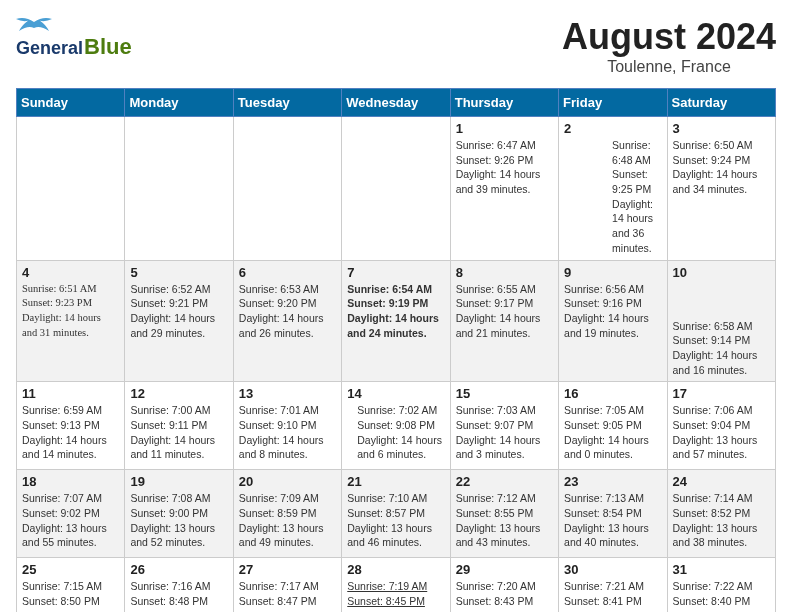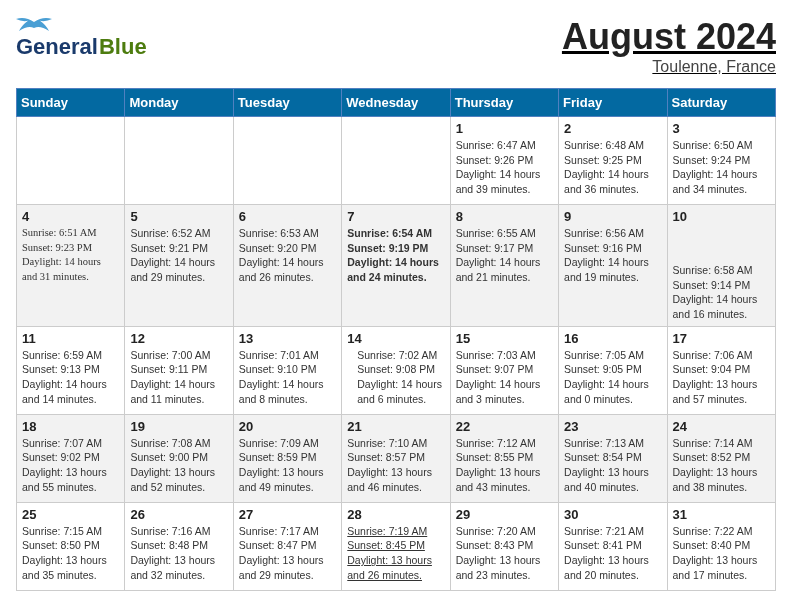--- a/index.html
+++ b/index.html
@@ -19,22 +19,21 @@
     .logo {
       display: flex;
       flex-direction: column;
       align-items: flex-start;
     }
     .logo-bird {
       width: 36px;
       height: 18px;
     }
     .title-block {
-      text-align: right;
-      text-decoration: underline;
+      text-align: center;
     }
     .month-year {
       font-size: 36px;
       font-weight: bold;
       color: #222;
     }
     .location {
       font-size: 16px;
       color: #444;
     }
@@ -81,21 +80,21 @@
   </style>
 </head>
 <body>
 
 <div class="header">
   <div class="logo">
     <svg class="logo-bird" viewBox="0 0 60 30">
       <path d="M30 10 Q45 0 60 5 Q50 10 40 8 Q50 15 55 25 Q40 15 30 20 Q20 15 5 25 Q10 15 20 8 Q10 10 0 5 Q15 0 30 10Z" fill="#4a9fd4"></path>
     </svg>
     <div style="display:flex;align-items:baseline;">
-      <span style="font-size:22px;font-weight:bold;color:#1a3a6b;">General</span>
+      <span style="font-size:18px;font-weight:bold;color:#1a3a6b;">General</span>
       <span style="font-size:22px;font-weight:bold;color:#4d7c0f;margin-left:1px;">Blue</span>
     </div>
   </div>
   <div class="title-block">
     <div class="month-year">August 2024</div>
     <div class="location">Toulenne, France</div>
   </div>
 </div>
 
 <table>
@@ -118,21 +117,21 @@
         <td class="empty-cell"></td>
         <td>
           <span class="day-number">1</span>
           <div class="day-info" style="white-space: pre-line;">Sunrise: 6:47 AM
 Sunset: 9:26 PM
 Daylight: 14 hours
 and 39 minutes.</div>
         </td>
         <td>
           <span class="day-number">2</span>
-          <div class="day-info" style="white-space: pre-line;">Sunrise: 6:48 AM
+          <div class="day-info" style="white-space: pre-line; margin-left: 48px;">Sunrise: 6:48 AM
 Sunset: 9:25 PM
 Daylight: 14 hours
 and 36 minutes.</div>
         </td>
         <td>
           <span class="day-number">3</span>
           <div class="day-info" style="white-space: pre-line;">Sunrise: 6:50 AM
 Sunset: 9:24 PM
 Daylight: 14 hours
 and 34 minutes.</div>

